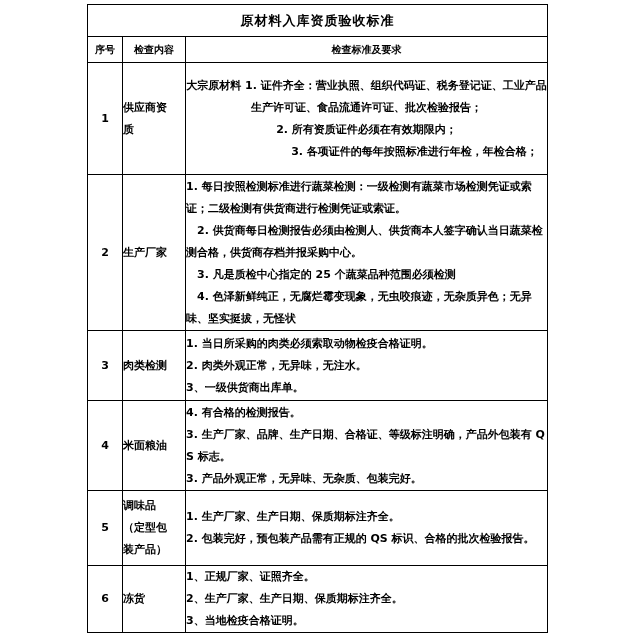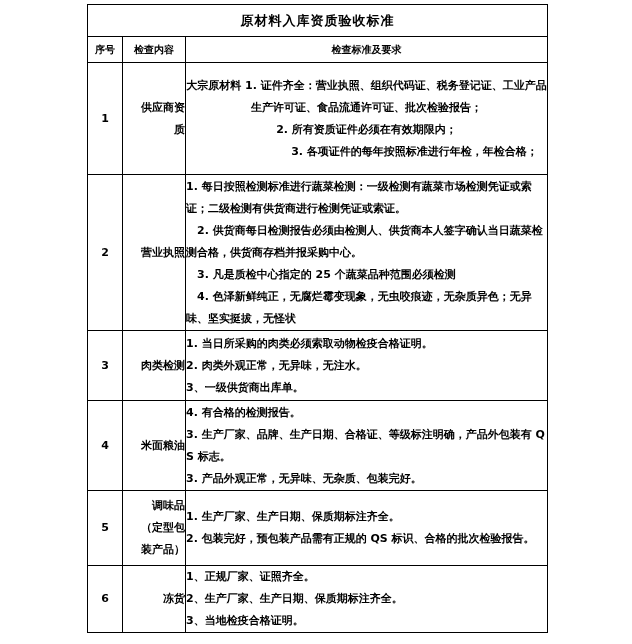--- a/index.html
+++ b/index.html
@@ -42,21 +42,21 @@
   }
   .header-row th {
     height: 26px;
     text-align: center;
     font-size: 10px;
   }
   tbody.rows td { font-size: 11px; line-height: 22px; }
 
   .num-cell  { text-align: center; }
   .item-cell {
-    text-align: right;
+    text-align: left;
     white-space: pre-line;
     padding: 0 2px;
   }
   .std-cell  { padding: 2px 7px; }
 
   .para {
     word-break: break-all;
     text-align: left;
     margin: 0;
   }
@@ -98,21 +98,21 @@
     <td class="item-cell">供应商资
 质</td>
     <td class="std-cell">
             <div class="para align-center">大宗原材料 1. 证件齐全：营业执照、组织代码证、税务登记证、工业产品生产许可证、食品流通许可证、批次检验报告；</div>
             <div class="para align-center">2. 所有资质证件必须在有效期限内；</div>
             <div class="para align-indent-large">3. 各项证件的每年按照标准进行年检，年检合格；</div>
           </td>
   </tr>
         <tr class="row-2">
     <td class="num-cell">2</td>
-    <td class="item-cell">营业执照</td>
+    <td class="item-cell">生产厂家</td>
     <td class="std-cell">
             <div class="para align-left">1. 每日按照检测标准进行蔬菜检测：一级检测有蔬菜市场检测凭证或索证；二级检测有供货商进行检测凭证或索证。</div>
             <div class="para align-indent-small">2. 供货商每日检测报告必须由检测人、供货商本人签字确认当日蔬菜检测合格，供货商存档并报采购中心。</div>
             <div class="para align-indent-small">3. 凡是质检中心指定的 25 个蔬菜品种范围必须检测</div>
             <div class="para align-indent-small">4. 色泽新鲜纯正，无腐烂霉变现象，无虫咬痕迹，无杂质异色；无异味、坚实挺拔，无怪状</div>
           </td>
   </tr>
         <tr class="row-3">
     <td class="num-cell">3</td>
     <td class="item-cell">肉类检测</td>

